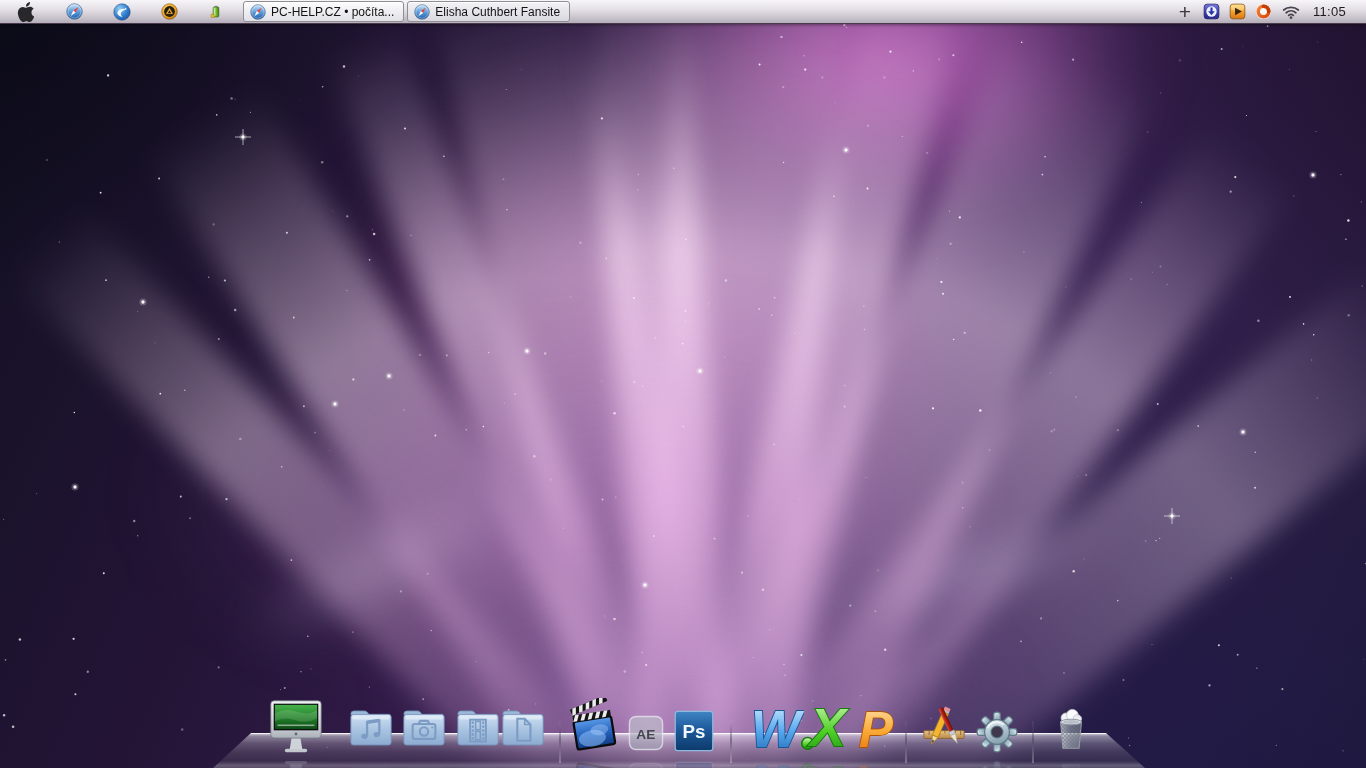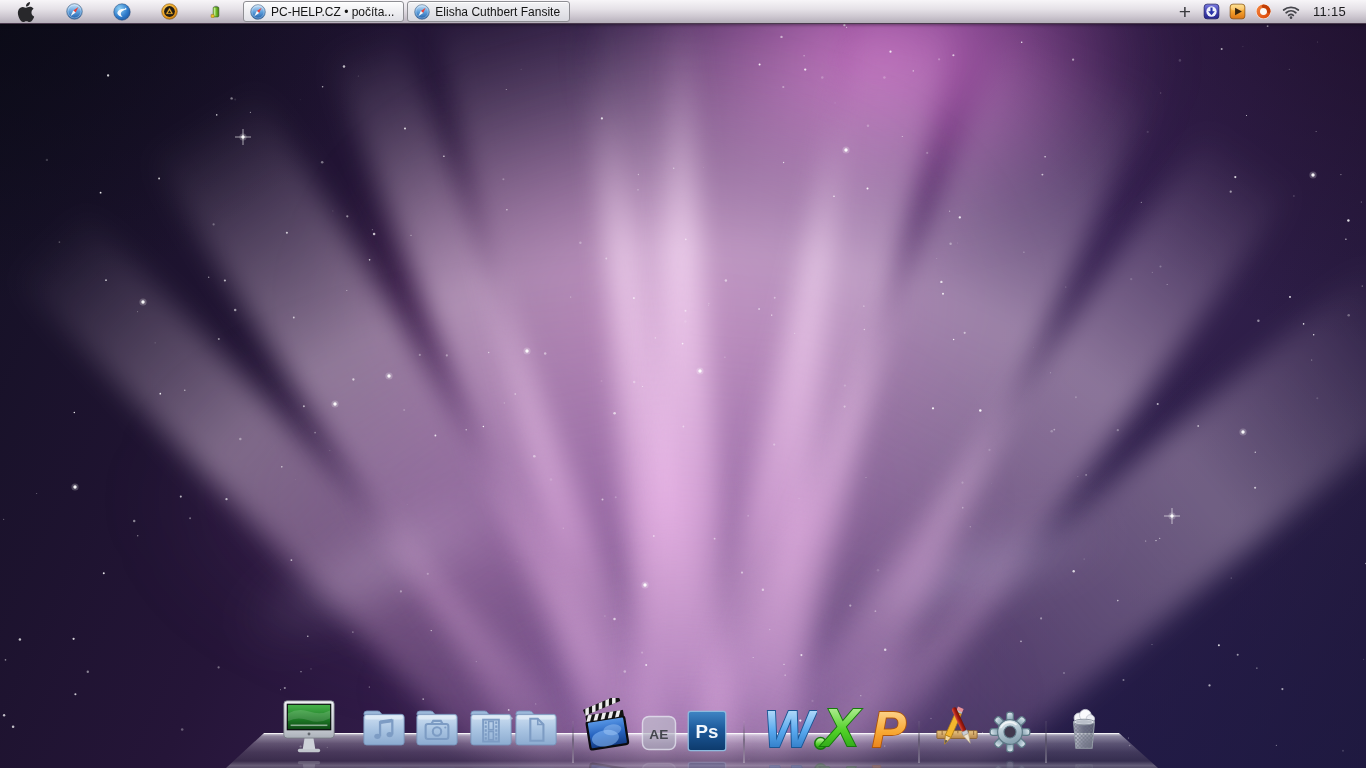--- a/index.html
+++ b/index.html
@@ -34,21 +34,21 @@
   .tab-ico{width:16px;height:16px;display:block;}
   .tab-ico svg{width:16px;height:16px;display:block;}
   .mb-plus{margin-left:auto;background:none;border:none;font-size:21px;font-weight:300;color:#3a3a3e;
     line-height:20px;padding:0 4px;cursor:default;font-family:"Liberation Sans",sans-serif;}
   .mb-tray{display:flex;align-items:center;gap:9px;margin:0 6px 0 8px;}
   .tri{display:flex;align-items:center;}
   .tri svg{display:block;}
   .mb-clock{font-size:13px;color:#1c1c1e;margin:0 20px 0 6px;letter-spacing:0.3px;}
 
   
-  .dock{position:absolute;left:13px;right:0;bottom:0;height:90px;z-index:20;}
+  .dock{position:absolute;left:0;right:0;bottom:0;height:90px;z-index:20;}
   .dock-shelf{position:absolute;left:0;bottom:0;width:1366px;height:35px;
     clip-path:polygon(251px 0,1106px 0,1145px 35px,213px 35px);
     background:linear-gradient(to bottom,
       rgba(252,252,255,0.85) 0%, rgba(225,222,233,0.55) 9%, rgba(170,162,180,0.42) 30%,
       rgba(112,102,124,0.40) 55%, rgba(76,68,90,0.46) 80%, rgba(146,140,156,0.58) 93%,
       rgba(116,110,130,0.62) 100%);}
   .dock-shelf-edge{position:absolute;left:251px;bottom:34px;width:855px;height:1.5px;
     background:rgba(255,255,255,0.75);filter:blur(0.4px);}
   .dock-items{position:absolute;left:0;right:0;bottom:12px;height:0;}
   .dock-item{position:absolute;bottom:0;transform:translateX(-50%);}
@@ -1150,16 +1150,16 @@
         </div>
         <div class="tri">
           <svg viewBox="0 0 24 24" fill="none" stroke="#45454b" stroke-width="2.1" stroke-linecap="round" width="20" height="20">
     <path d="M3.2,9.6 C8.1,5.3 15.9,5.3 20.8,9.6"></path>
             <path d="M6.2,12.9 C9.6,10 14.4,10 17.8,12.9"></path>
     <path d="M9.2,16 C10.8,14.7 13.2,14.7 14.8,16"></path>
             <circle cx="12" cy="18.8" r="1.6" fill="#45454b" stroke="none"></circle>
           </svg>
         </div>
       </div>
-    <div class="mb-clock">11:15</div>
+    <div class="mb-clock">11:05</div>
   </div>
 
 </div>
 
 </body></html>

